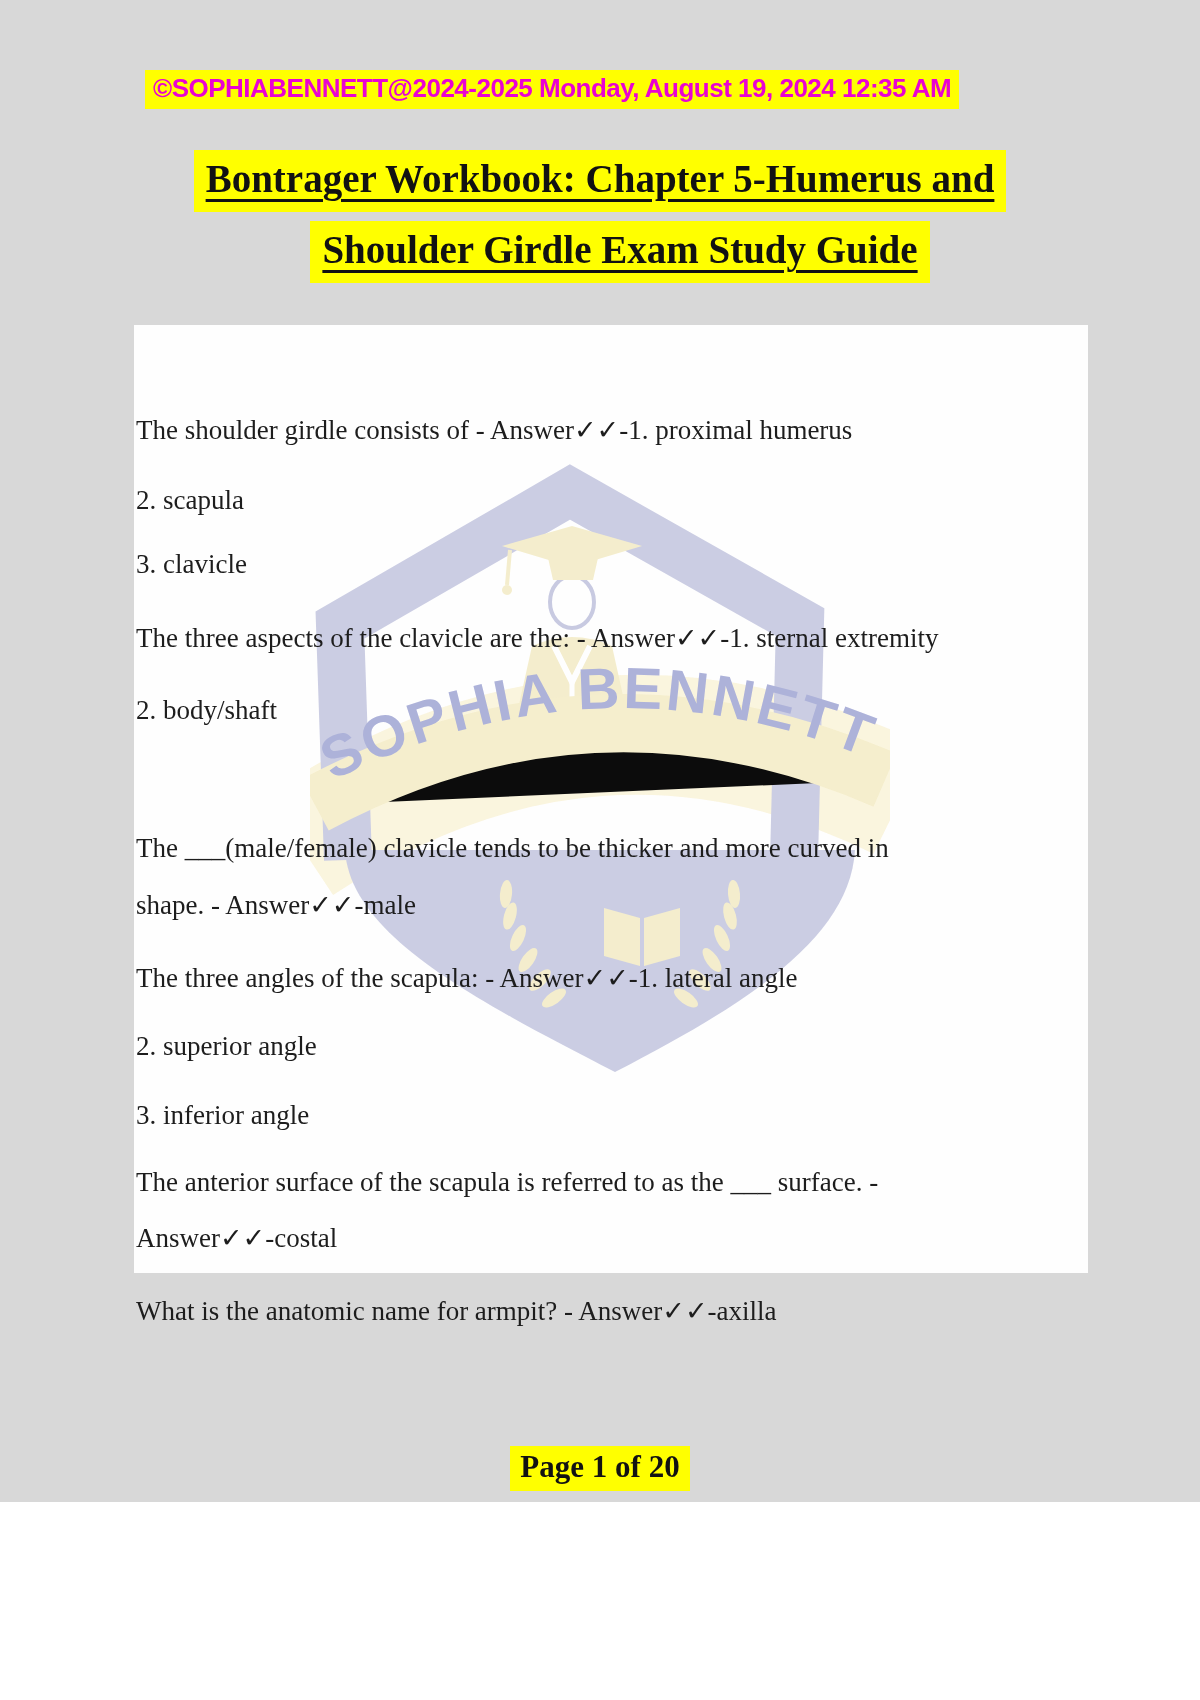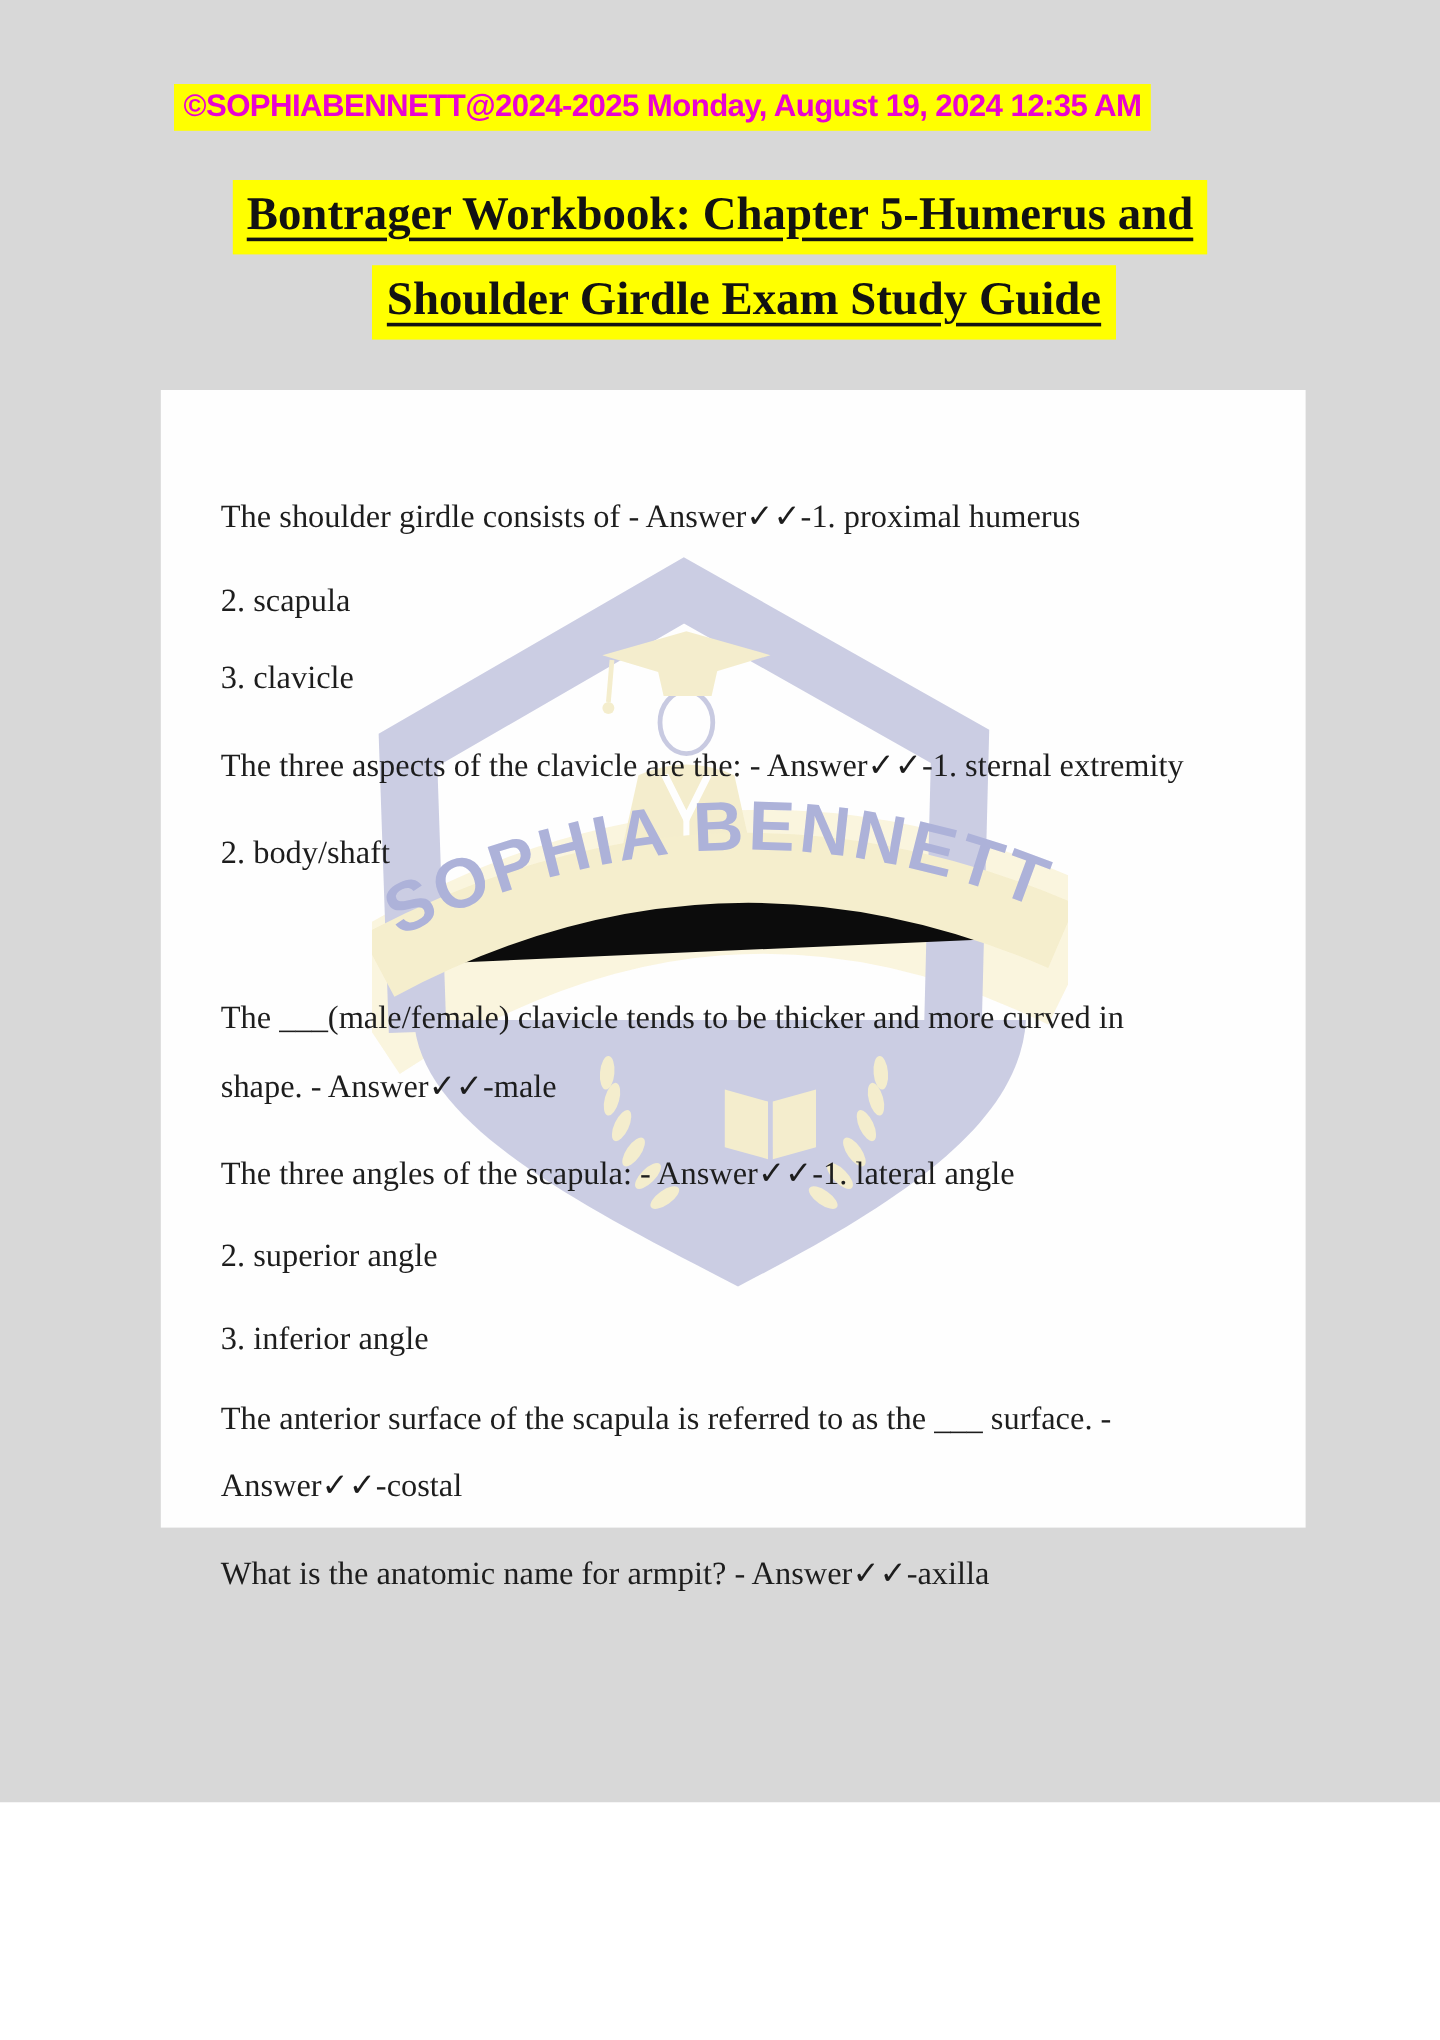--- a/index.html
+++ b/index.html
@@ -25,21 +25,21 @@
     white-space:nowrap;
   }
   .title-row2 { margin-top:9px;padding-left:40px; }
 
   .content-box { position:absolute; left:134px; top:325px; width:954px; height:948px; background:#fefefe; }
 
   .watermark { position:absolute; left:310px; top:450px; width:580px; height:630px; opacity:0.95; }
 
   .qa-line {
     position:absolute; left:136px; font-size:27px; color:#1d1d1d;
-    line-height:50px; height:50px; white-space:nowrap;margin-left:48px;
+    line-height:50px; height:50px; white-space:nowrap;
   }
   .l0  { top:405px; }  .l1  { top:475px; }  .l2  { top:539px; }
   .l3  { top:613px; }  .l4  { top:685px;text-align:center; }  .l5  { top:750px; }
   .l6  { top:823px; }  .l7  { top:880px; }  .l8  { top:953px; }
   .l9  { top:1021px; } .l10 { top:1090px; } .l11 { top:1157px; }
   .l12 { top:1213px; } .l-outside { top:1286px; }
 
   .footer-wrap { position:absolute; left:0; top:1446px; width:100%; text-align:center; }
   .footer-band {
     display:inline-block; background:#ffff00; color:#121212; font-weight:bold;
@@ -131,16 +131,19 @@
   <div class="qa-line l6">The ___(male/female) clavicle tends to be thicker and more curved in</div>
   <div class="qa-line l7">shape. - Answer✓✓-male</div>
   <div class="qa-line l8">The three angles of the scapula: - Answer✓✓-1. lateral angle</div>
   <div class="qa-line l9">2. superior angle</div>
   <div class="qa-line l10">3. inferior angle</div>
   <div class="qa-line l11">The anterior surface of the scapula is referred to as the ___ surface. -</div>
   <div class="qa-line l12">Answer✓✓-costal</div>
 
   <div class="qa-line l-outside">What is the anatomic name for armpit? - Answer✓✓-axilla</div>
 
+  <div class="footer-wrap">
+    <span class="footer-band">Page 1 of 20</span>
+  </div>
 
   <div class="bottom-rule"></div>
 
 </div>
 
 </body></html>

